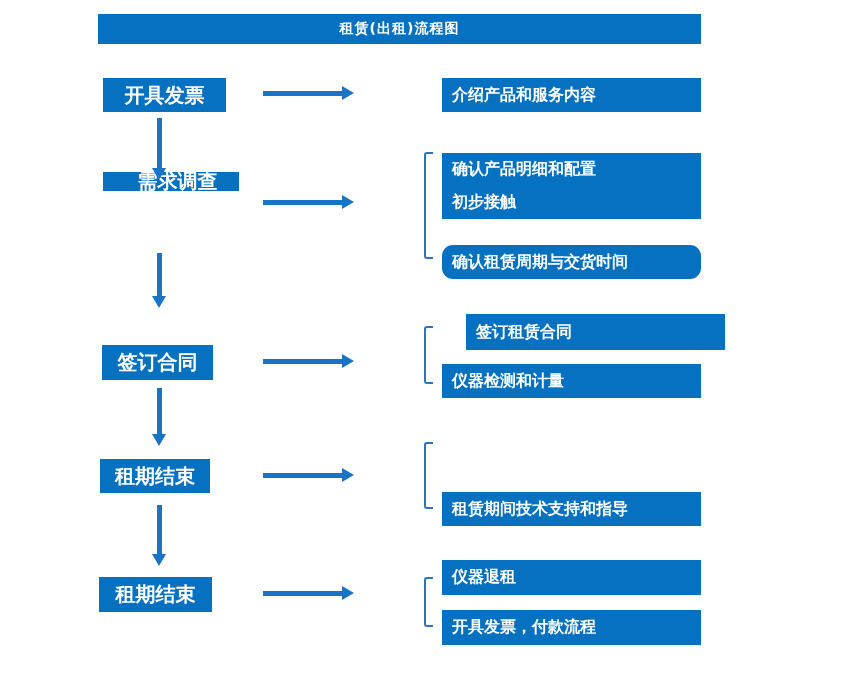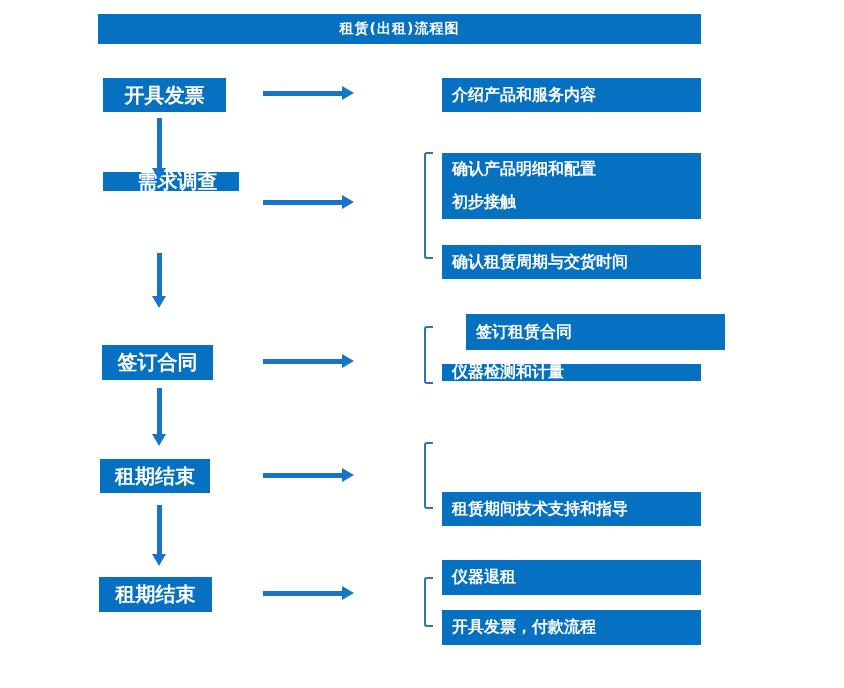--- a/index.html
+++ b/index.html
@@ -89,24 +89,24 @@
   <div class="step-box" style="left:103px; top:78px; width:123px; height:34px;">开具发票</div>
   <div class="step-box" style="left:103px; top:172px; width:123px; height:19px;padding-left:13px;">需求调查</div>
   <div class="step-box" style="left:102px; top:345px; width:111px; height:35px;">签订合同</div>
   <div class="step-box" style="left:100px; top:459px; width:110px; height:34px;">租期结束</div>
   <div class="step-box" style="left:99px; top:577px; width:113px; height:35px;">租期结束</div>
 
   <div class="detail-box" style="left:442px; top:78px; width:259px; height:34px;">介绍产品和服务内容</div>
 
   <div class="detail-box" style="left:442px; top:137px; width:259px; height:33px;margin-top:16px;">确认产品明细和配置</div>
   <div class="detail-box" style="left:442px; top:186px; width:259px; height:33px;">初步接触</div>
-  <div class="detail-box" style="left:442px; top:245px; width:259px; height:34px;">确认租赁周期与交货时间</div>
+  <div class="detail-box" style="left:442px; top:245px; width:259px; height:34px;border-radius:11px;">确认租赁周期与交货时间</div>
 
   <div class="detail-box" style="left:466px; top:314px; width:259px; height:36px;">签订租赁合同</div>
-  <div class="detail-box" style="left:442px; top:364px; width:259px; height:17px;">仪器检测和计量</div>
+  <div class="detail-box" style="left:442px; top:364px; width:259px; height:34px;">仪器检测和计量</div>
 
   <div class="detail-box" style="left:442px; top:560px; width:259px; height:35px;">仪器退租</div>
 
   <div class="detail-box" style="left:442px; top:492px; width:259px; height:34px;">租赁期间技术支持和指导</div>
   <div class="detail-box" style="left:442px; top:610px; width:259px; height:35px;">开具发票，付款流程</div>
 
   <div>
     <div class="h-stem" style="left:263px; top:91px;  width:79px;"></div>
     <div class="h-head" style="left:342px; top:86px;"></div>
   </div>

